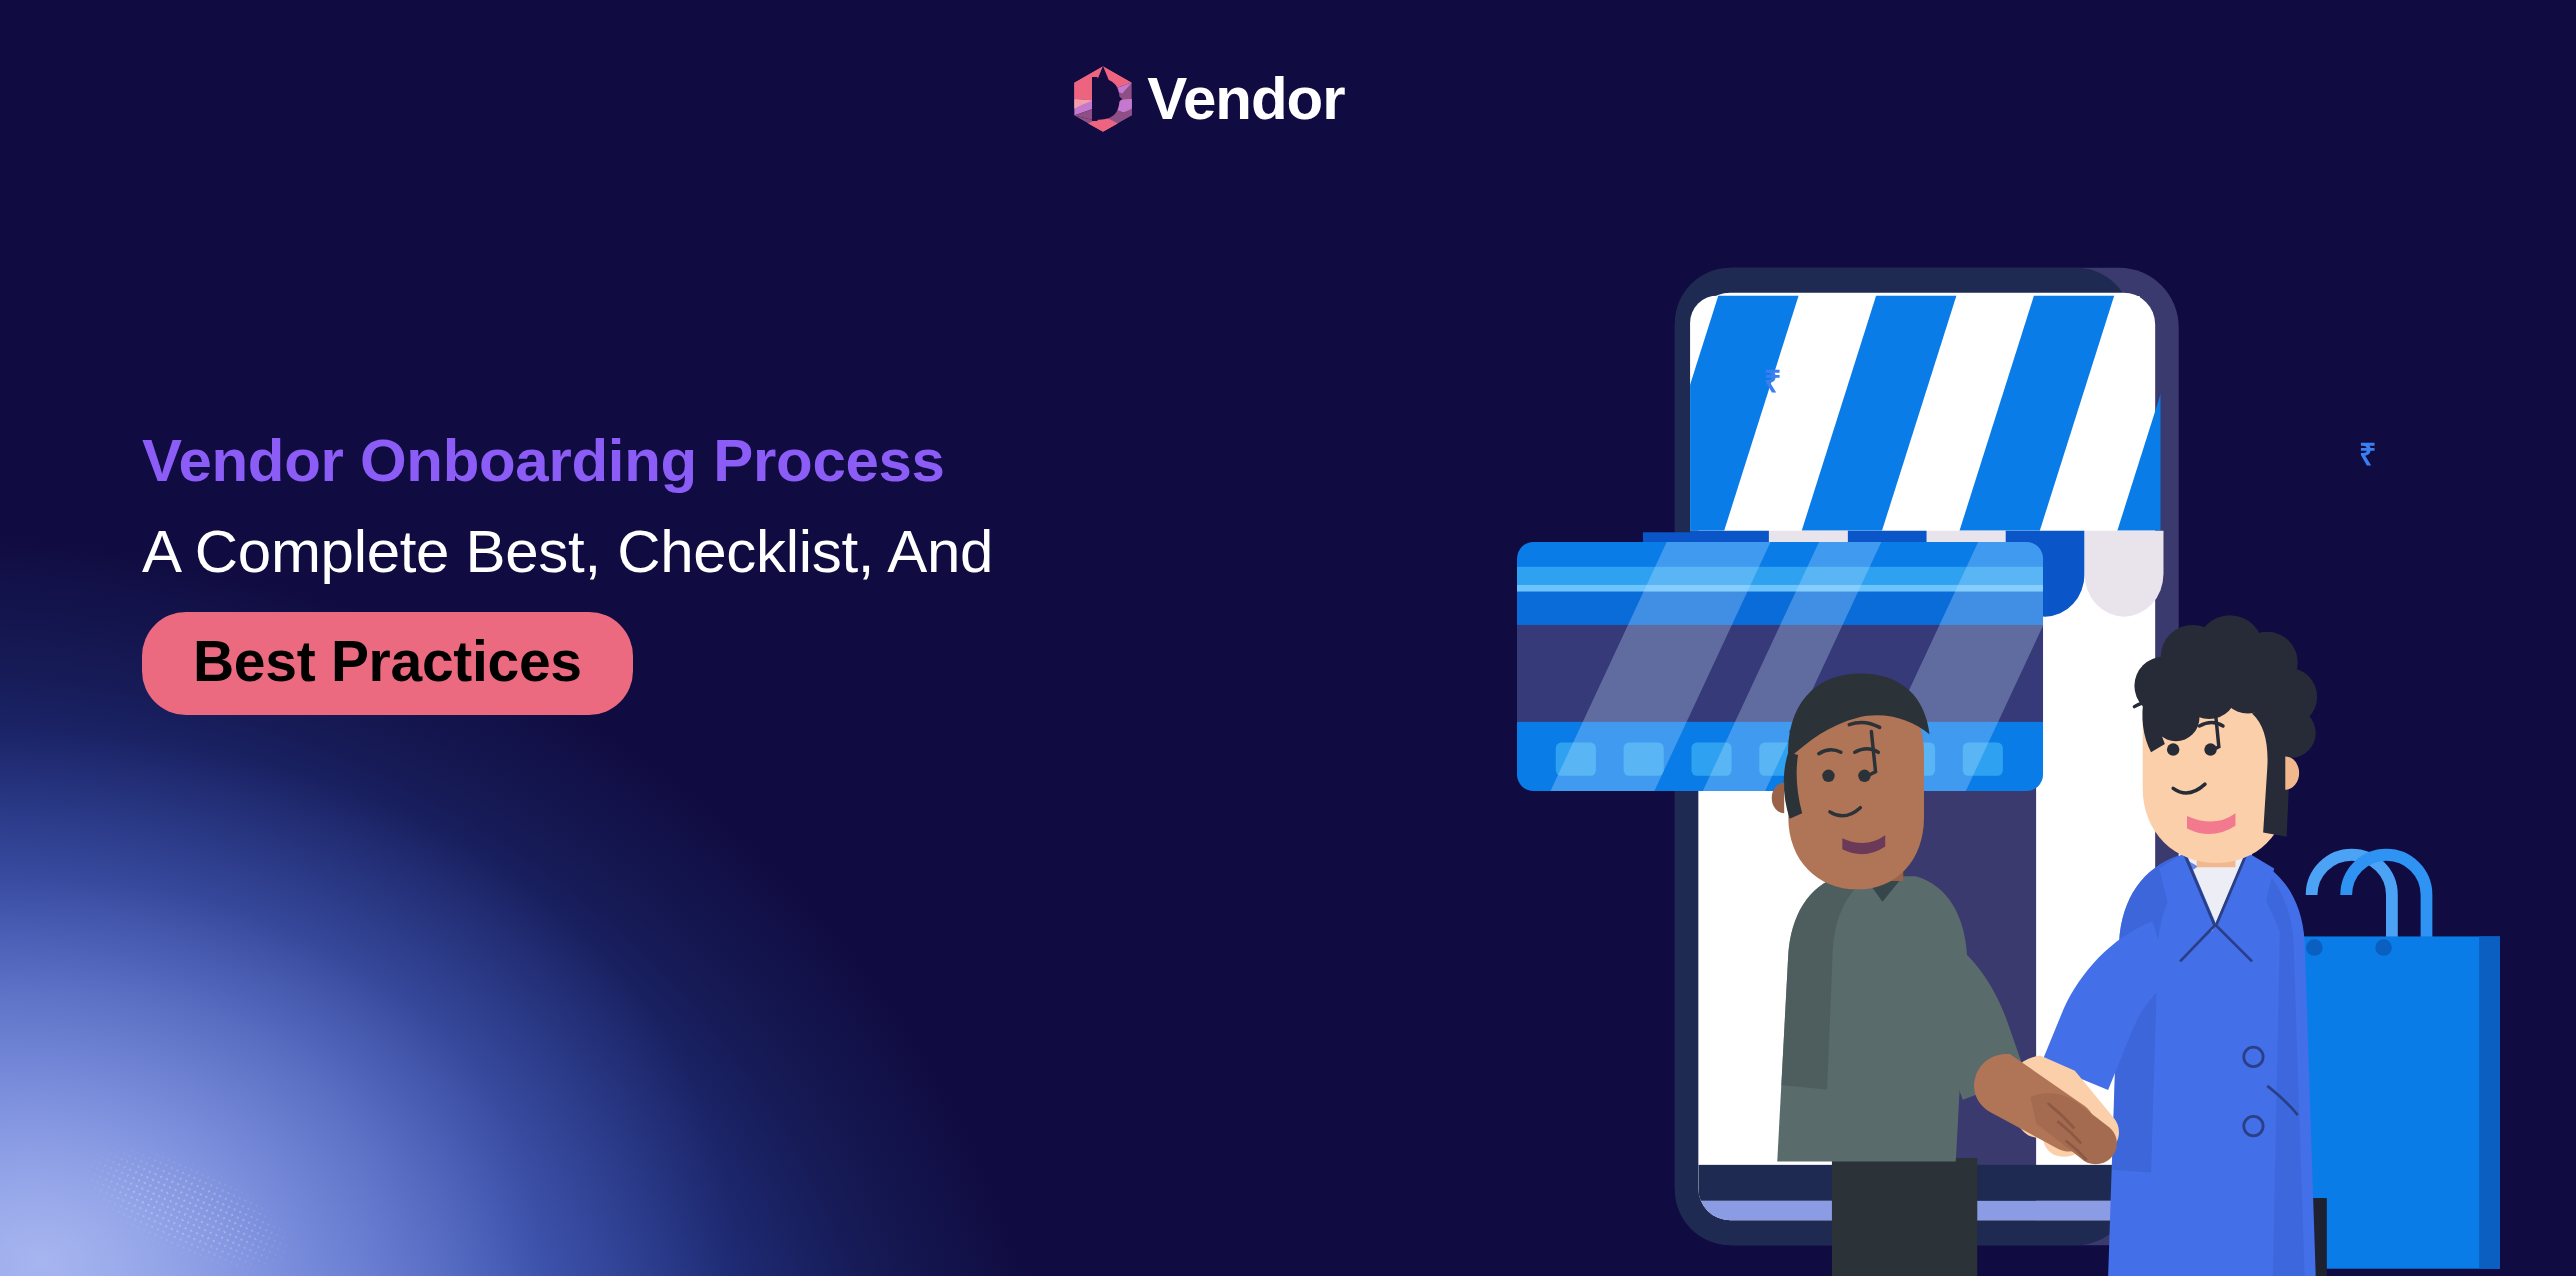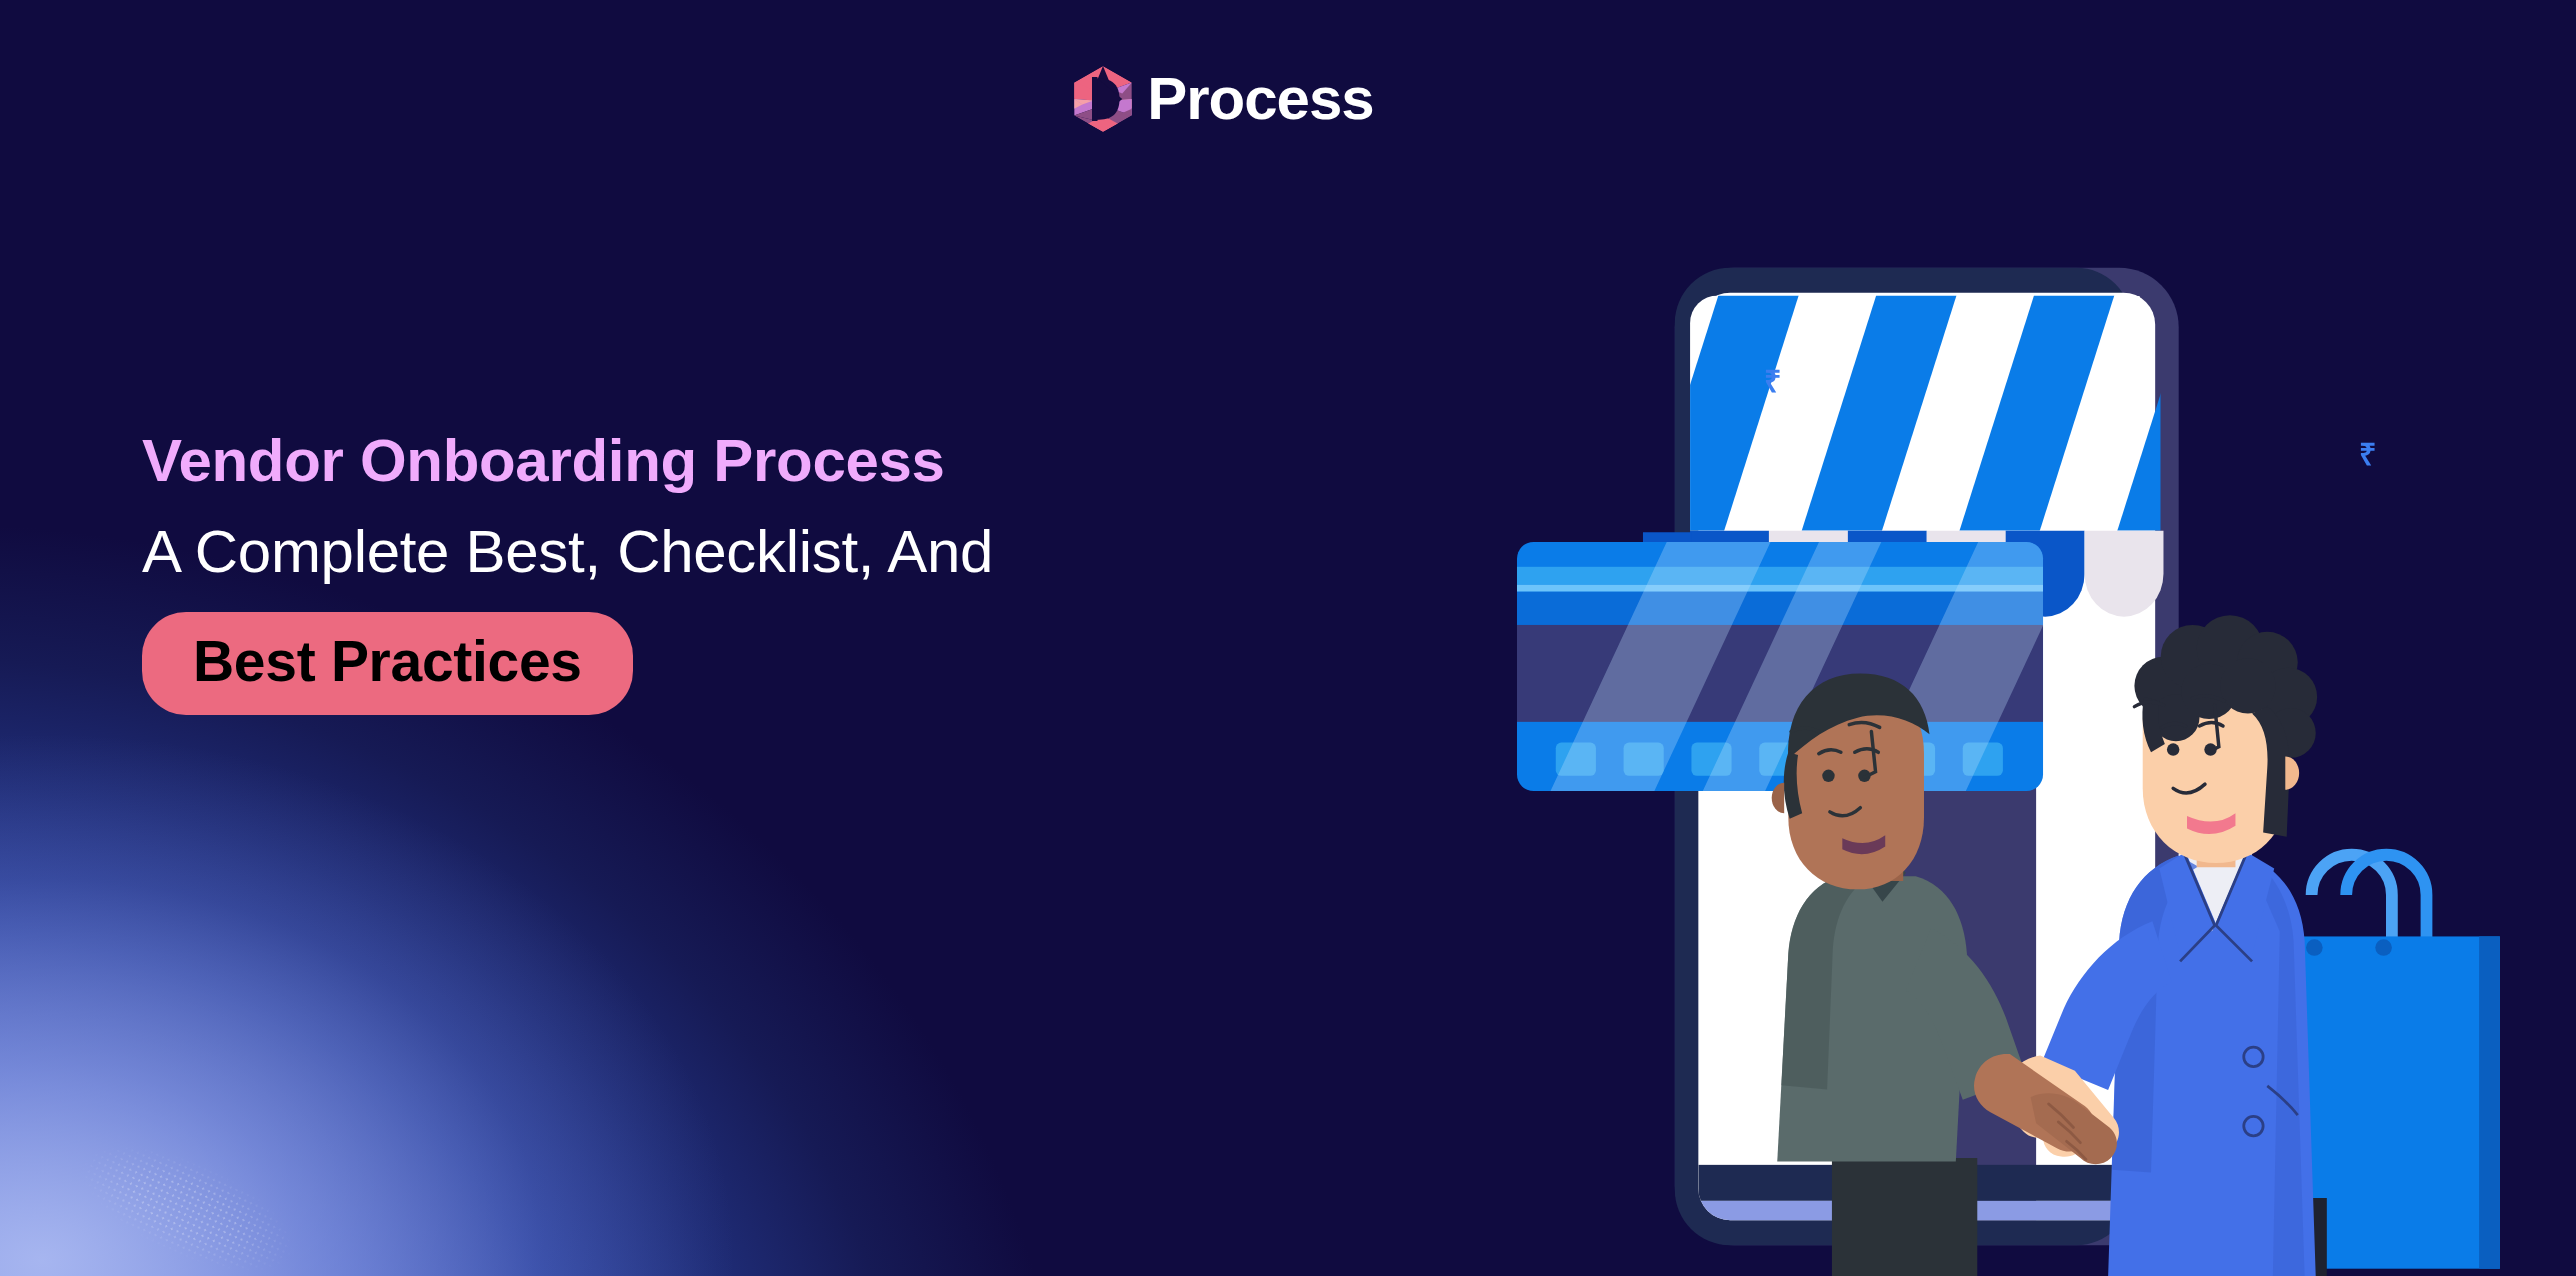--- a/index.html
+++ b/index.html
@@ -48,21 +48,21 @@
     display:flex;align-items:center;gap:15.2px;
   }
   .logo-mark{width:58px;height:66px;display:block;}
   .logo-word{
     color:#ffffff;font-size:60px;font-weight:bold;
     letter-spacing:-1px;line-height:1;white-space:nowrap;
   }
   
   .copy{position:absolute;left:142px;top:429px;width:1177px;}
   .h1{
-    color:#f0abfc;
+    color:#8b5cf6;
     font-size:60px;font-weight:bold;
     line-height:1.05;letter-spacing:-0.3px;
     white-space:nowrap;margin:0;
   }
   .h2{
     color:#ffffff;
     font-size:60px;font-weight:normal;
     line-height:1.05;letter-spacing:-0.3px;
     white-space:nowrap;margin:0;padding-top:28px;
   }
@@ -124,21 +124,21 @@
         <path d="M84 48 L56 50 L70 56 Z" fill="#F5A0A8"></path>
         <path d="M84 48 L70 56 L84 62 Z" fill="#F5A0A8"></path>
         <path d="M84 48 L84 72 L56 62 L56 50 Z" fill="#C478CE"></path>
         <path d="M84 62 L84 72 L66 70 Z" fill="#8E4E86"></path>
 
         <path d="M30 18 L30 78 L36 78 C58 78 66 66 66 48 C66 30 58 18 36 18 Z" fill="#140B3F"></path>
         <rect x="26" y="16" width="8" height="64" fill="#140B3F"></rect>
         <path d="M34 18 L70 48 L34 78 Z" fill="#140B3F"></path>
       </g>
     </svg>
-    <span class="logo-word">Process</span>
+    <span class="logo-word">Vendor</span>
   </div>
 
   <div class="copy">
     <h1 class="h1">Vendor Onboarding Process</h1>
     <h2 class="h2">A Complete Best, Checklist, And</h2>
     <div class="badge">Best Practices</div>
   </div>
 
   <div class="illus">
     <svg viewBox="0 0 1530 1514" preserveAspectRatio="none">

